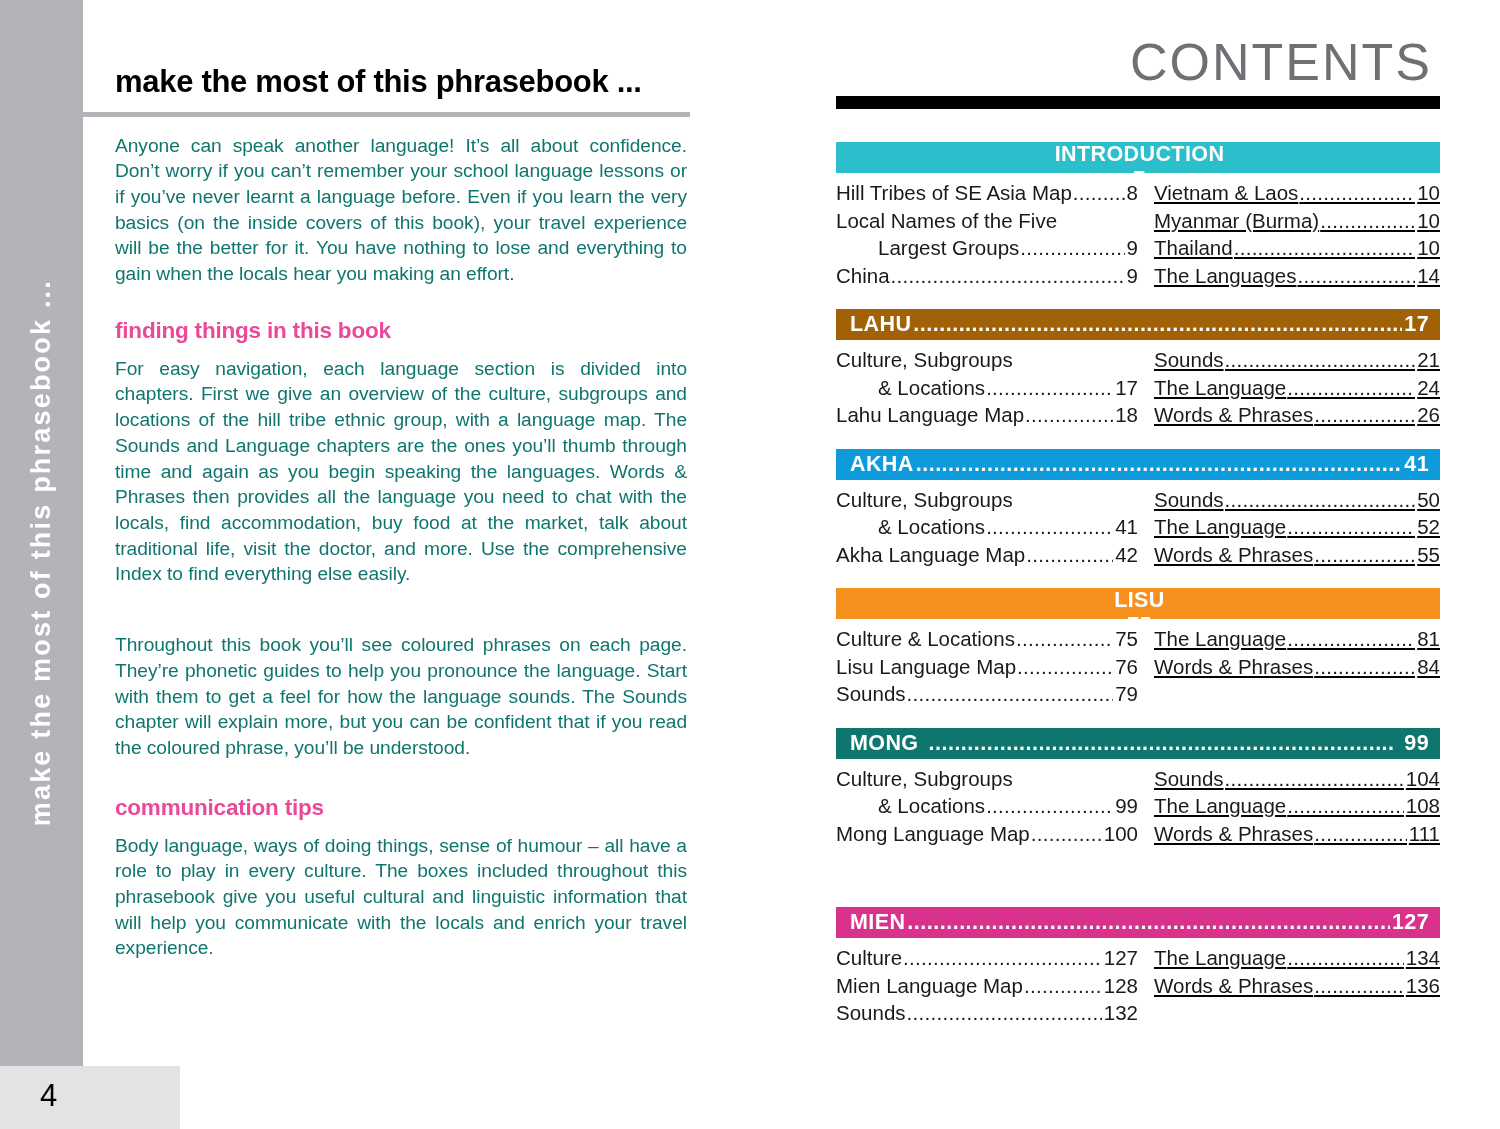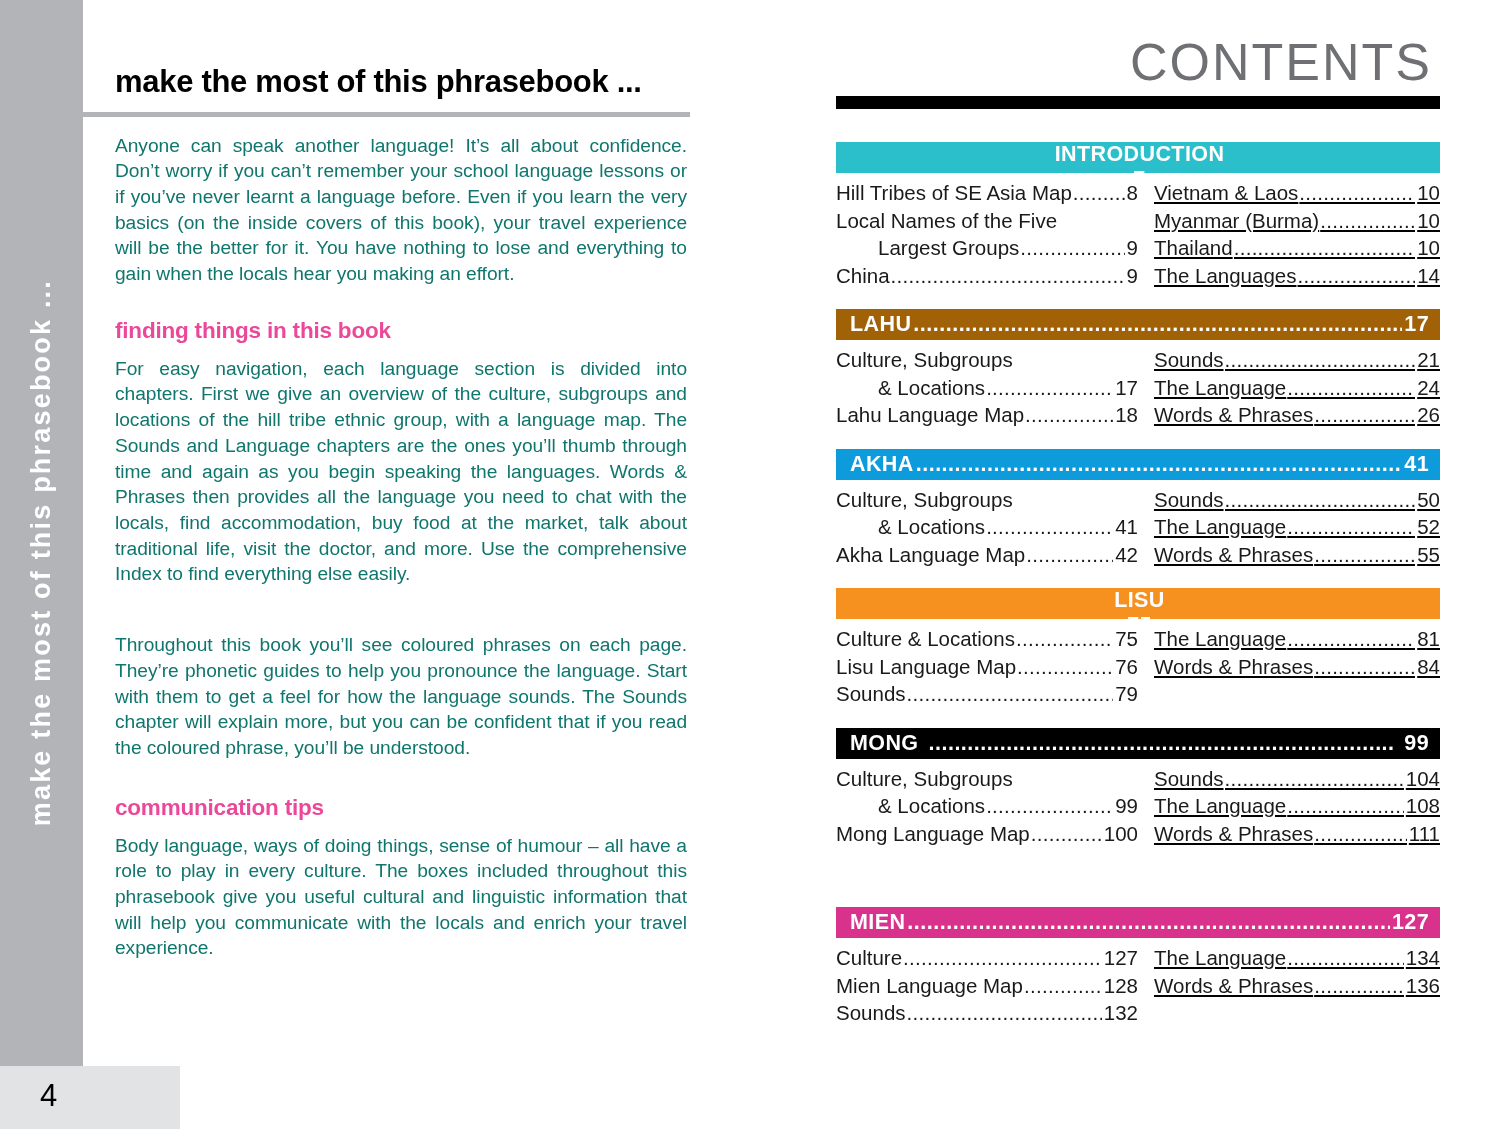--- a/index.html
+++ b/index.html
@@ -340,21 +340,21 @@
             <div class="toc-row">
               <span class="t-label">Words &amp; Phrases</span>
               <span class="t-dots">......................................................................................................................................................................................................................</span>
               <span class="t-page">84</span>
             </div>
           </div>
         </div>
         <div class="sec-spacer"></div>
       </div>
       <div class="toc-section">
-        <div class="sec-bar" style="background: #000000; gap: 8px;">
+        <div class="sec-bar" style="background: #0f766e; gap: 8px;">
           <span class="sec-name">MONG</span>
           <span class="sec-dots">......................................................................................................................................................................................................................</span>
           <span class="sec-page">99</span>
         </div>
         <div class="sec-cols">
           <div class="sec-col left">
             <div class="toc-row nodots">
               <span class="t-label">Culture, Subgroups</span>
               <span class="t-dots">......................................................................................................................................................................................................................</span>
               <span class="t-page"></span>

